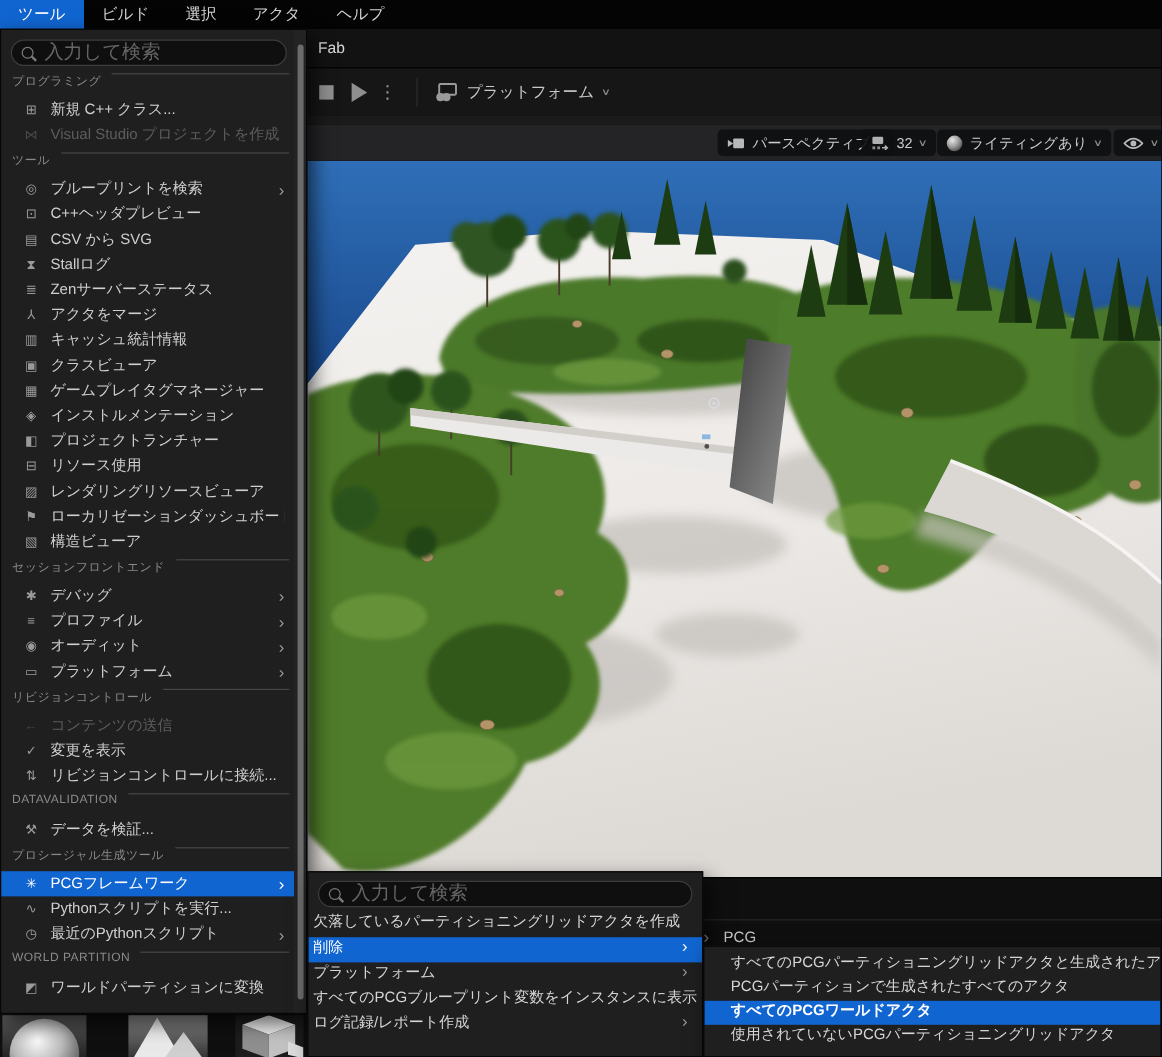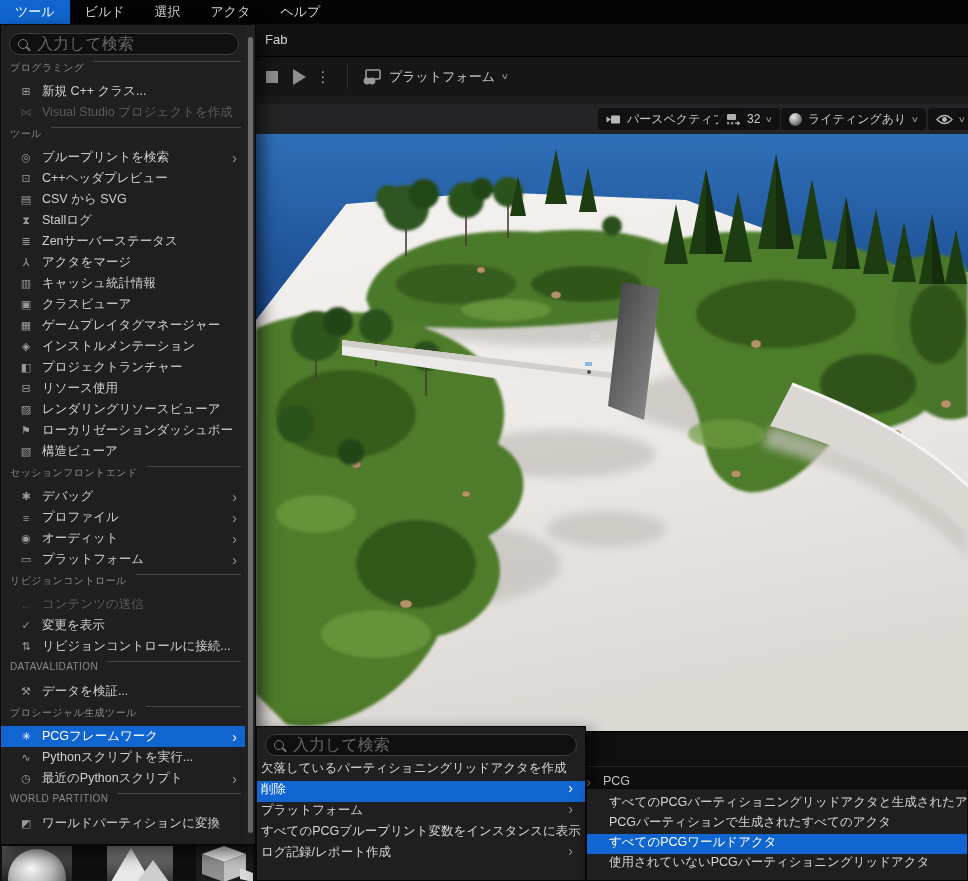--- a/index.html
+++ b/index.html
@@ -490,19 +490,19 @@
 
 <div class="panel sub2">
   <div class="list" id="sub2-items">
       <div class="srow">
         <span class="lbl" style="flex: 1 1 0%;">すべてのPCGパーティショニングリッドアクタと生成されたアクタ</span>
       </div>
       <div class="srow">
         <span class="lbl" style="flex: 1 1 0%;">PCGパーティションで生成されたすべてのアクタ</span>
       </div>
       <div class="srow selected">
-        <span class="lbl" style="flex: 1 1 0%;">すべてのPCGワールドアクタ</span>
+        <span class="lbl" style="flex: 1 1 0%; font-weight: bold;">すべてのPCGワールドアクタ</span>
       </div>
       <div class="srow">
         <span class="lbl" style="flex: 1 1 0%;">使用されていないPCGパーティショニングリッドアクタ</span>
       </div>
     </div>
 </div>
 
 </body></html>

